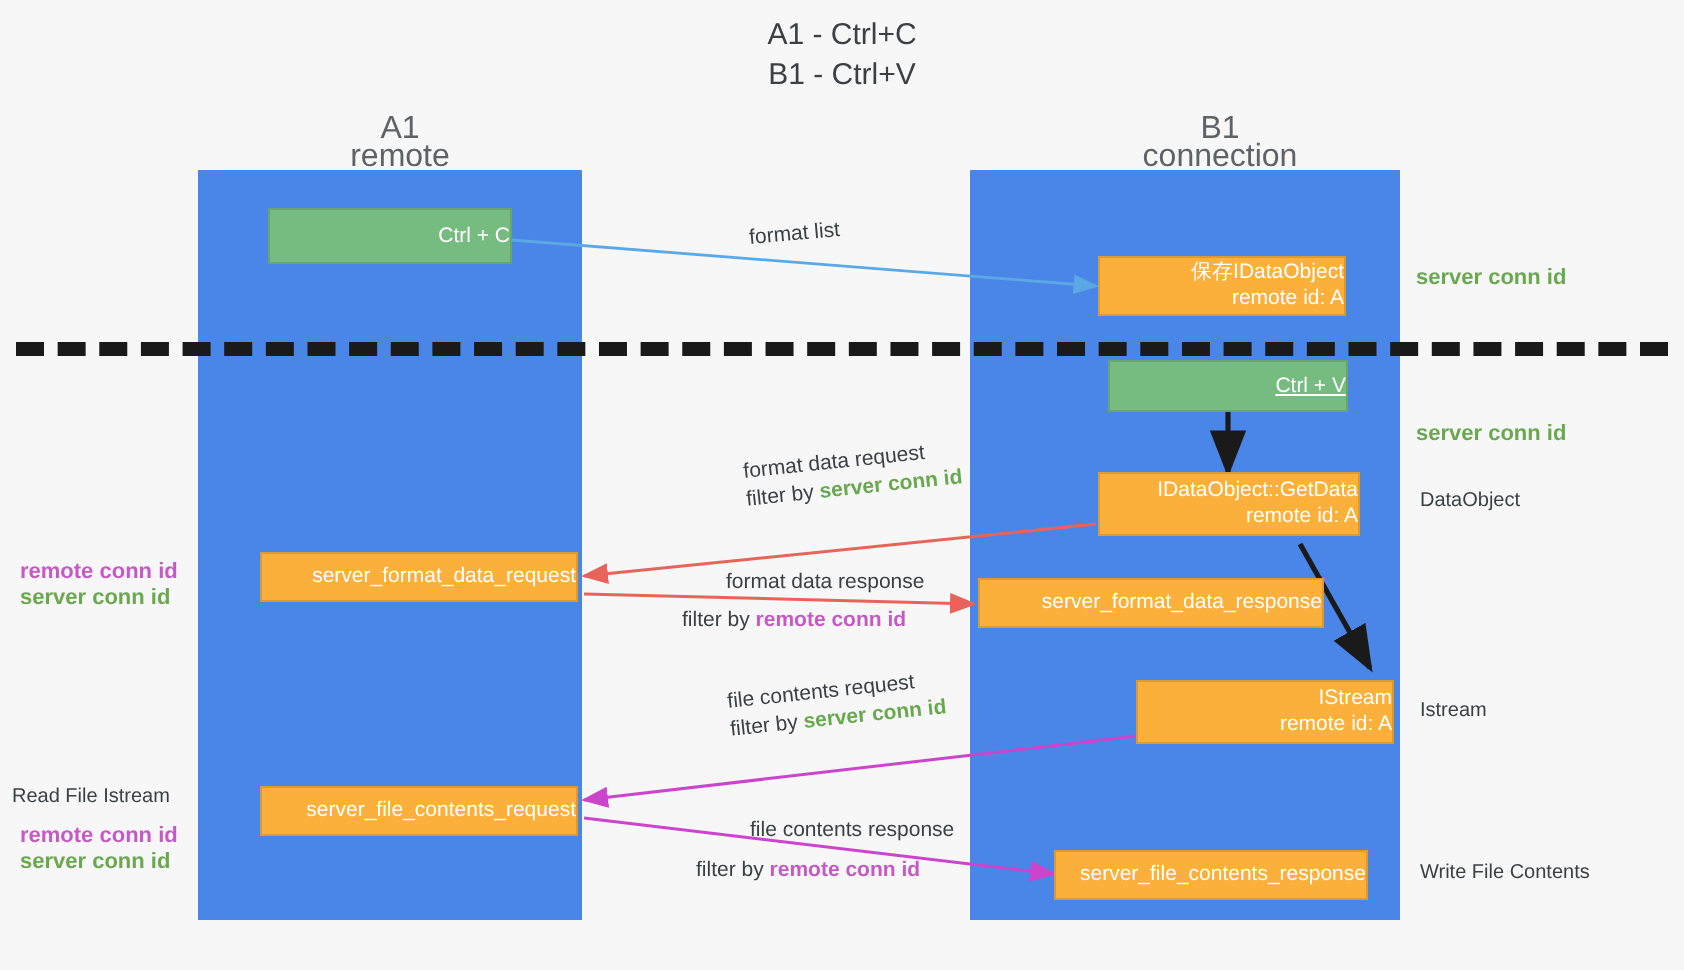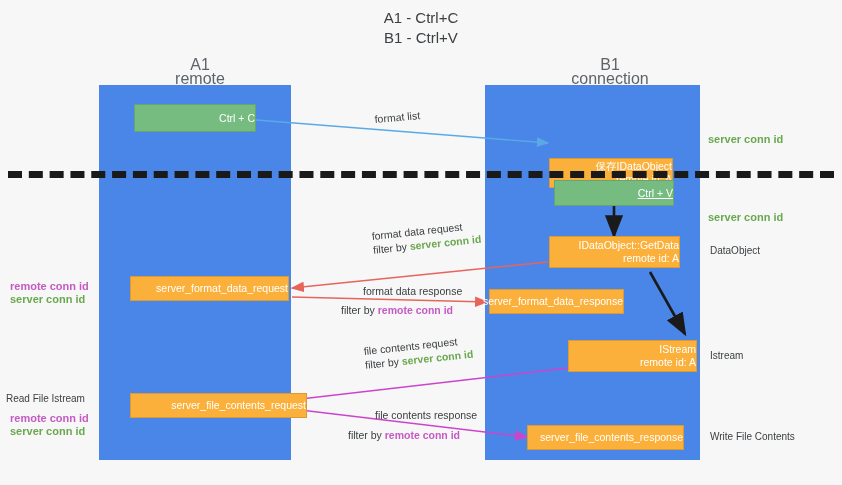--- a/index.html
+++ b/index.html
@@ -112,21 +112,21 @@
 
     <line x1="568" y1="368" x2="292" y2="400" stroke="#cc44cc" stroke-width="1.5" marker-end="url(#ah-mag)"></line>
 
     <line x1="292" y1="409" x2="527" y2="437" stroke="#cc44cc" stroke-width="1.5" marker-end="url(#ah-mag)"></line>
   </svg>
 
   <div class="abs box green" style="left:134px;top:104px;width:122px;height:28px;">
     <div>Ctrl + C</div>
   </div>
 
-  <div class="abs box orange" style="left:549px;top:128px;width:124px;height:30px;margin-top:30px;">
+  <div class="abs box orange" style="left:549px;top:128px;width:124px;height:30px;">
     <div>保存IDataObject</div>
     <div class="l2">remote id: A</div>
   </div>
 
   <div class="abs box green" style="left:554px;top:180px;width:120px;height:26px;text-decoration:underline;">
     <div>Ctrl + V</div>
   </div>
 
   <div class="abs box orange" style="left:549px;top:236px;width:131px;height:32px;">
     <div>IDataObject::GetData</div>
@@ -135,25 +135,25 @@
 
   <div class="abs box orange" style="left:568px;top:340px;width:129px;height:32px;">
     <div>IStream</div>
     <div class="l2">remote id: A</div>
   </div>
 
   <div class="abs box orange" style="left:130px;top:276px;width:159px;height:25px;">
     <div>server_format_data_request</div>
   </div>
 
-  <div class="abs box orange" style="left:489px;top:289px;width:135px;height:25px;padding-left:40px;">
+  <div class="abs box orange" style="left:489px;top:289px;width:173px;height:25px;padding-left:40px;">
     <div>server_format_data_response</div>
   </div>
 
-  <div class="abs box orange" style="left:130px;top:393px;width:177px;height:25px;">
+  <div class="abs box orange" style="left:130px;top:393px;width:159px;height:25px;">
     <div>server_file_contents_request</div>
   </div>
 
   <div class="abs box orange" style="left:527px;top:425px;width:157px;height:25px;">
     <div>server_file_contents_response</div>
   </div>
 
   <div class="abs dashed"></div>
 
   <div class="abs lbl-layer alabel rot" style="left:374px;top:112px;transform:rotate(-5deg);">

